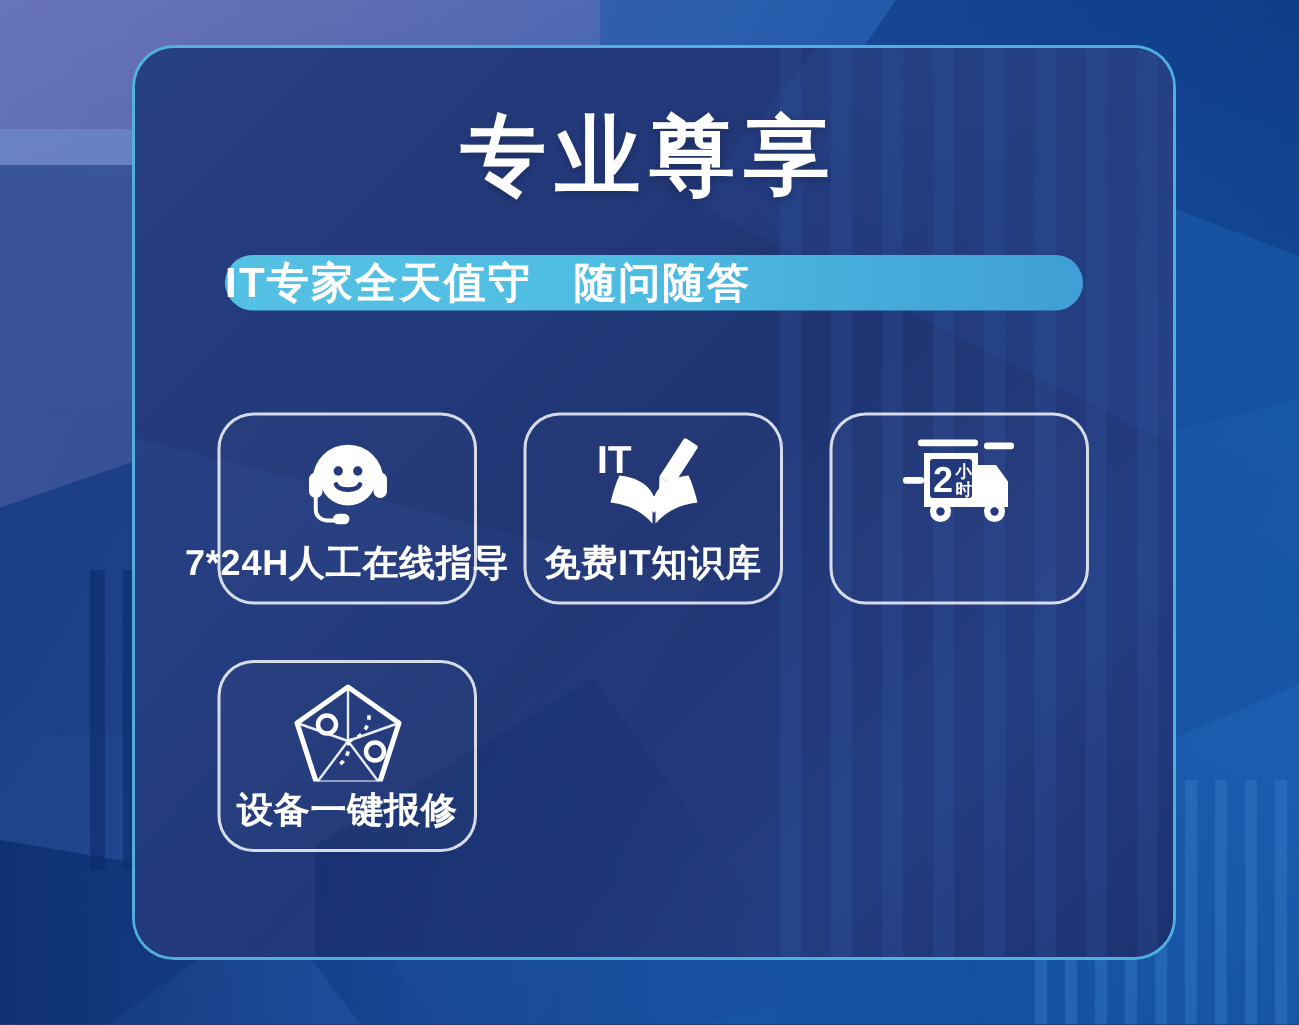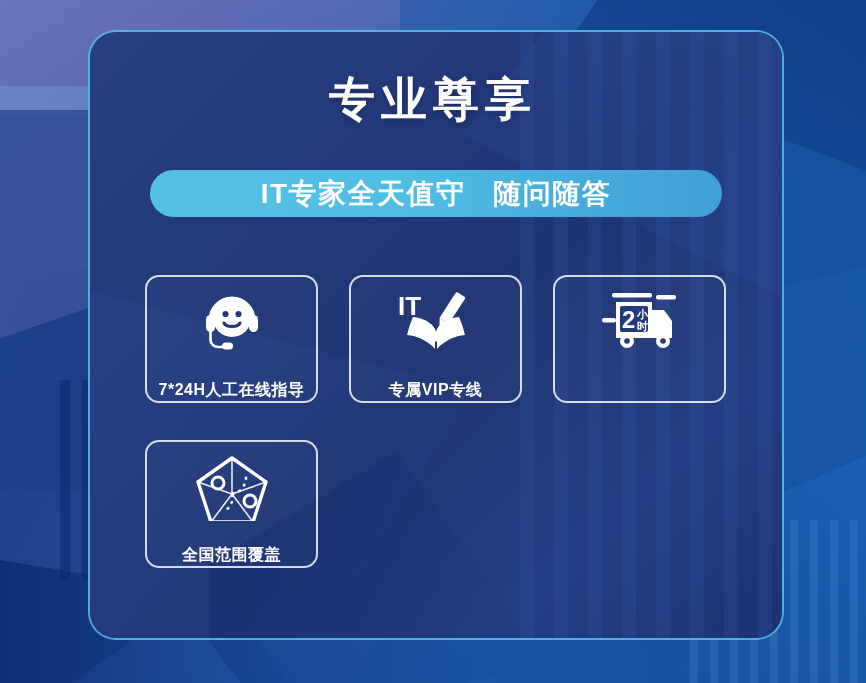--- a/index.html
+++ b/index.html
@@ -75,57 +75,57 @@
   }
   .panel-tri{
     position:absolute;left:120px;top:420px;width:320px;height:186px;
     background:linear-gradient(100deg,rgba(18,44,108,.6),rgba(18,44,108,0));
     clip-path:polygon(0 60%,58% 0,100% 100%,0 100%);
   }
 
   
   .title{
     position:absolute;left:0;right:0;top:76px;text-align:center;
-    font-size:46px;line-height:1;font-weight:bold;color:#ffffff;
+    font-size:57px;line-height:1;font-weight:bold;color:#ffffff;
     letter-spacing:6px;
     text-shadow:0 2px 6px rgba(0,0,0,.22);
     z-index:5;
   }
 
   
   .pill{
-    position:absolute;left:150px;top:170px;width:572px;height:47px;
+    position:absolute;left:150px;top:170px;width:572px;height:37px;
     border-radius:24px;
     background:linear-gradient(90deg,#54c1e4 0%,#4fbde2 45%,#45a9da 80%,#3f9fd6 100%);
-    display:flex;align-items:center;justify-content:center;
+    display:flex;align-items:center;justify-content:flex-start;
     z-index:5;
   }
   .pill-text{
     color:#ffffff;font-size:28px;font-weight:bold;letter-spacing:1.5px;
     white-space:pre;
   }
 
   
   .grid{
     position:absolute;left:145px;top:275px;width:588px;height:293px;
     display:grid;grid-template-columns:repeat(3,173px);grid-template-rows:repeat(2,128px);
     column-gap:31px;row-gap:37px;z-index:5;
   }
   .card{
     position:relative;border:2px solid rgba(255,255,255,.82);
-    border-radius:14px;background:rgba(255,255,255,.02);
+    border-radius:24px;background:rgba(255,255,255,.02);
     display:flex;flex-direction:column;align-items:center;justify-content:flex-end;
-    box-sizing:border-box;
+    padding-bottom:10px;box-sizing:border-box;
   }
   .card .ico{
     position:absolute;left:0;right:0;top:8px;height:74px;
     display:flex;align-items:center;justify-content:center;
   }
   .card .lbl{
-    color:#ffffff;font-size:16px;font-weight:bold;letter-spacing:.5px;
+    color:#ffffff;font-size:24px;font-weight:bold;letter-spacing:.5px;
     white-space:nowrap;
   }
 </style>
 </head>
 <body>
 
 <div class="stage">
 
   <div class="bg-base"></div>
   <div class="bg-facet f1"></div>
@@ -179,21 +179,21 @@
           <path d="M49 62c8-9 18-13 28-14-2-8-4-14-6-18-10 1-18 5-22 12z" fill="#ffffff"></path>
           <path d="M48 44c-4-6-10-10-17-12 2 6 3 10 3 14 6 2 11 5 14 9z" fill="#ffffff"></path>
           <path d="M48 44c4-6 10-10 17-12-2 6-3 10-3 14-6 2-11 5-14 9z" fill="#ffffff"></path>
           <g transform="rotate(33 58 30)">
             <rect x="53" y="8" width="11" height="26" fill="#ffffff"></rect>
             <path d="M53 34h11l-5.5 9z" fill="#ffffff"></path>
             <rect x="53" y="3" width="11" height="6" rx="1.5" fill="#ffffff"></rect>
           </g>
         </svg>
       </div>
-      <span class="lbl">专属VIP专线</span>
+      <span class="lbl">免费IT知识库</span>
     </div>
 
 
     <div class="card">
       <div class="ico">
         <svg width="92" height="68" viewBox="0 0 92 68" fill="none">
           <rect x="18" y="5" width="40" height="4.5" rx="2" fill="#ffffff"></rect>
           <rect x="62" y="7" width="20" height="4.5" rx="2" fill="#ffffff"></rect>
           <rect x="8" y="30" width="14" height="4.5" rx="2" fill="#ffffff"></rect>
           <path d="M22 14h36v36H22z" fill="#ffffff"></path>
@@ -214,17 +214,17 @@
       <div class="ico">
         <svg width="78" height="68" viewBox="0 0 78 68" fill="none">
           <path d="M39 5l34 24-13 40H18L5 29z" stroke="#ffffff" stroke-width="3.4" stroke-linejoin="round" fill="none"></path>
           <path d="M39 5v36M5 29l34 12M73 29L39 41M18 69l21-28M60 69L39 41" stroke="#ffffff" stroke-width="1.6" fill="none" opacity=".9"></path>
           <circle cx="25" cy="30" r="6" stroke="#ffffff" stroke-width="3" fill="none"></circle>
           <circle cx="57" cy="48" r="6" stroke="#ffffff" stroke-width="3" fill="none"></circle>
           <path d="M39 41a17 17 0 0 0 14-18" stroke="#ffffff" stroke-width="2.4" stroke-dasharray="3 4" fill="none"></path>
           <path d="M39 41a15 15 0 0 1-6 16" stroke="#ffffff" stroke-width="2.4" stroke-dasharray="3 4" fill="none"></path>
         </svg>
       </div>
-      <span class="lbl">全国范围覆盖</span>
+      <span class="lbl">设备一键报修</span>
     </div>
 
   </div>
 </div>
 
 </body></html>

